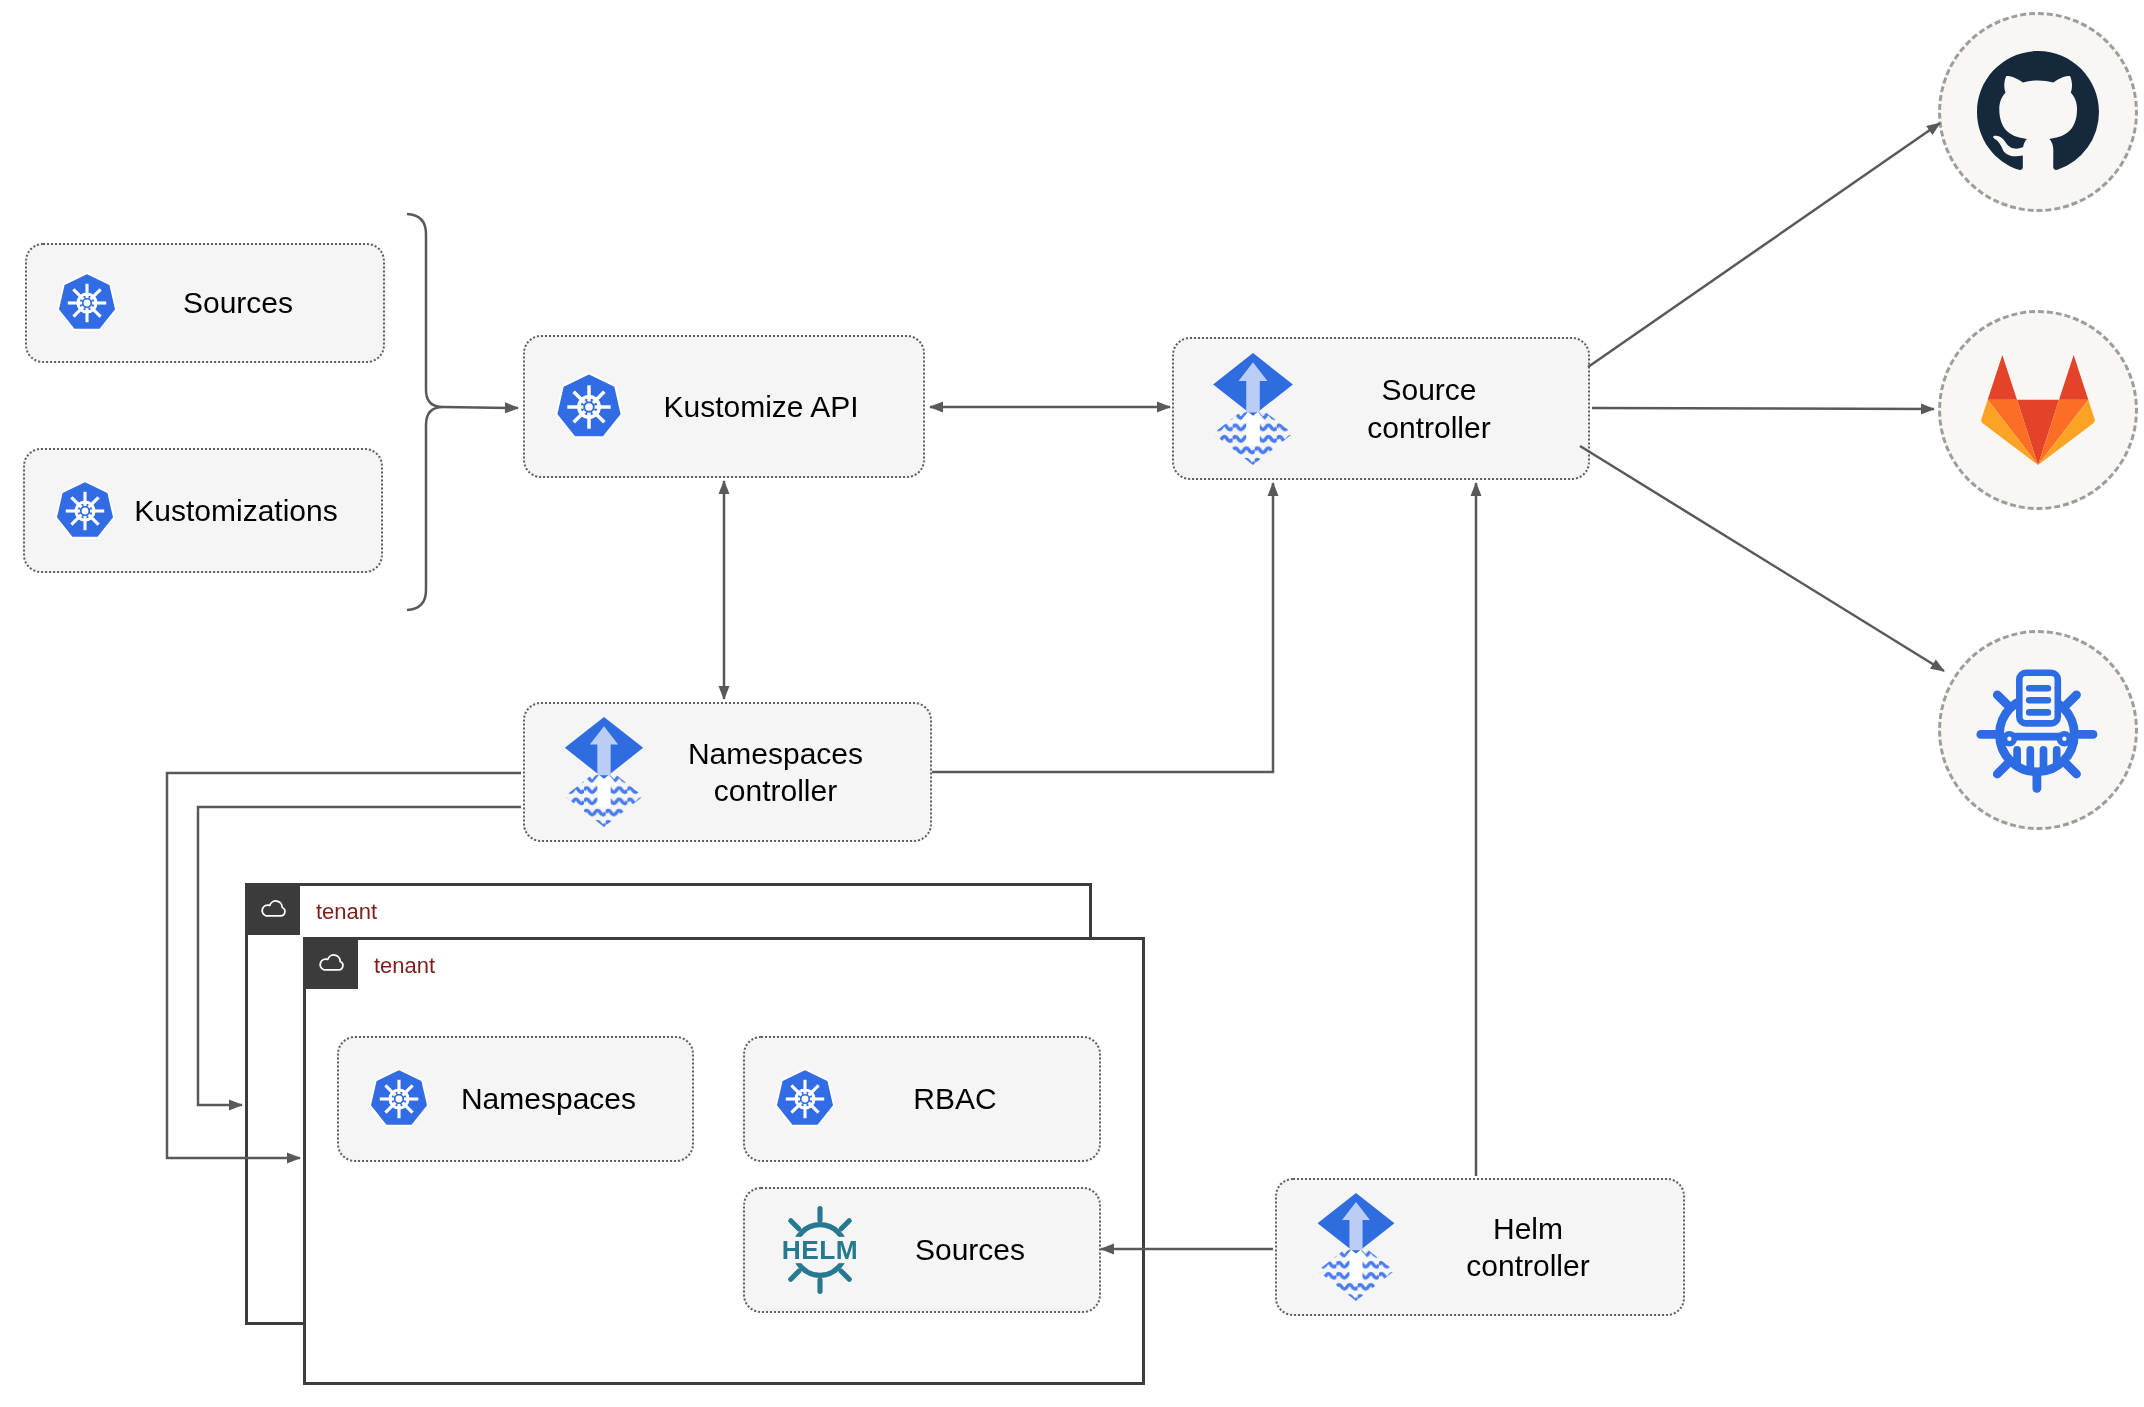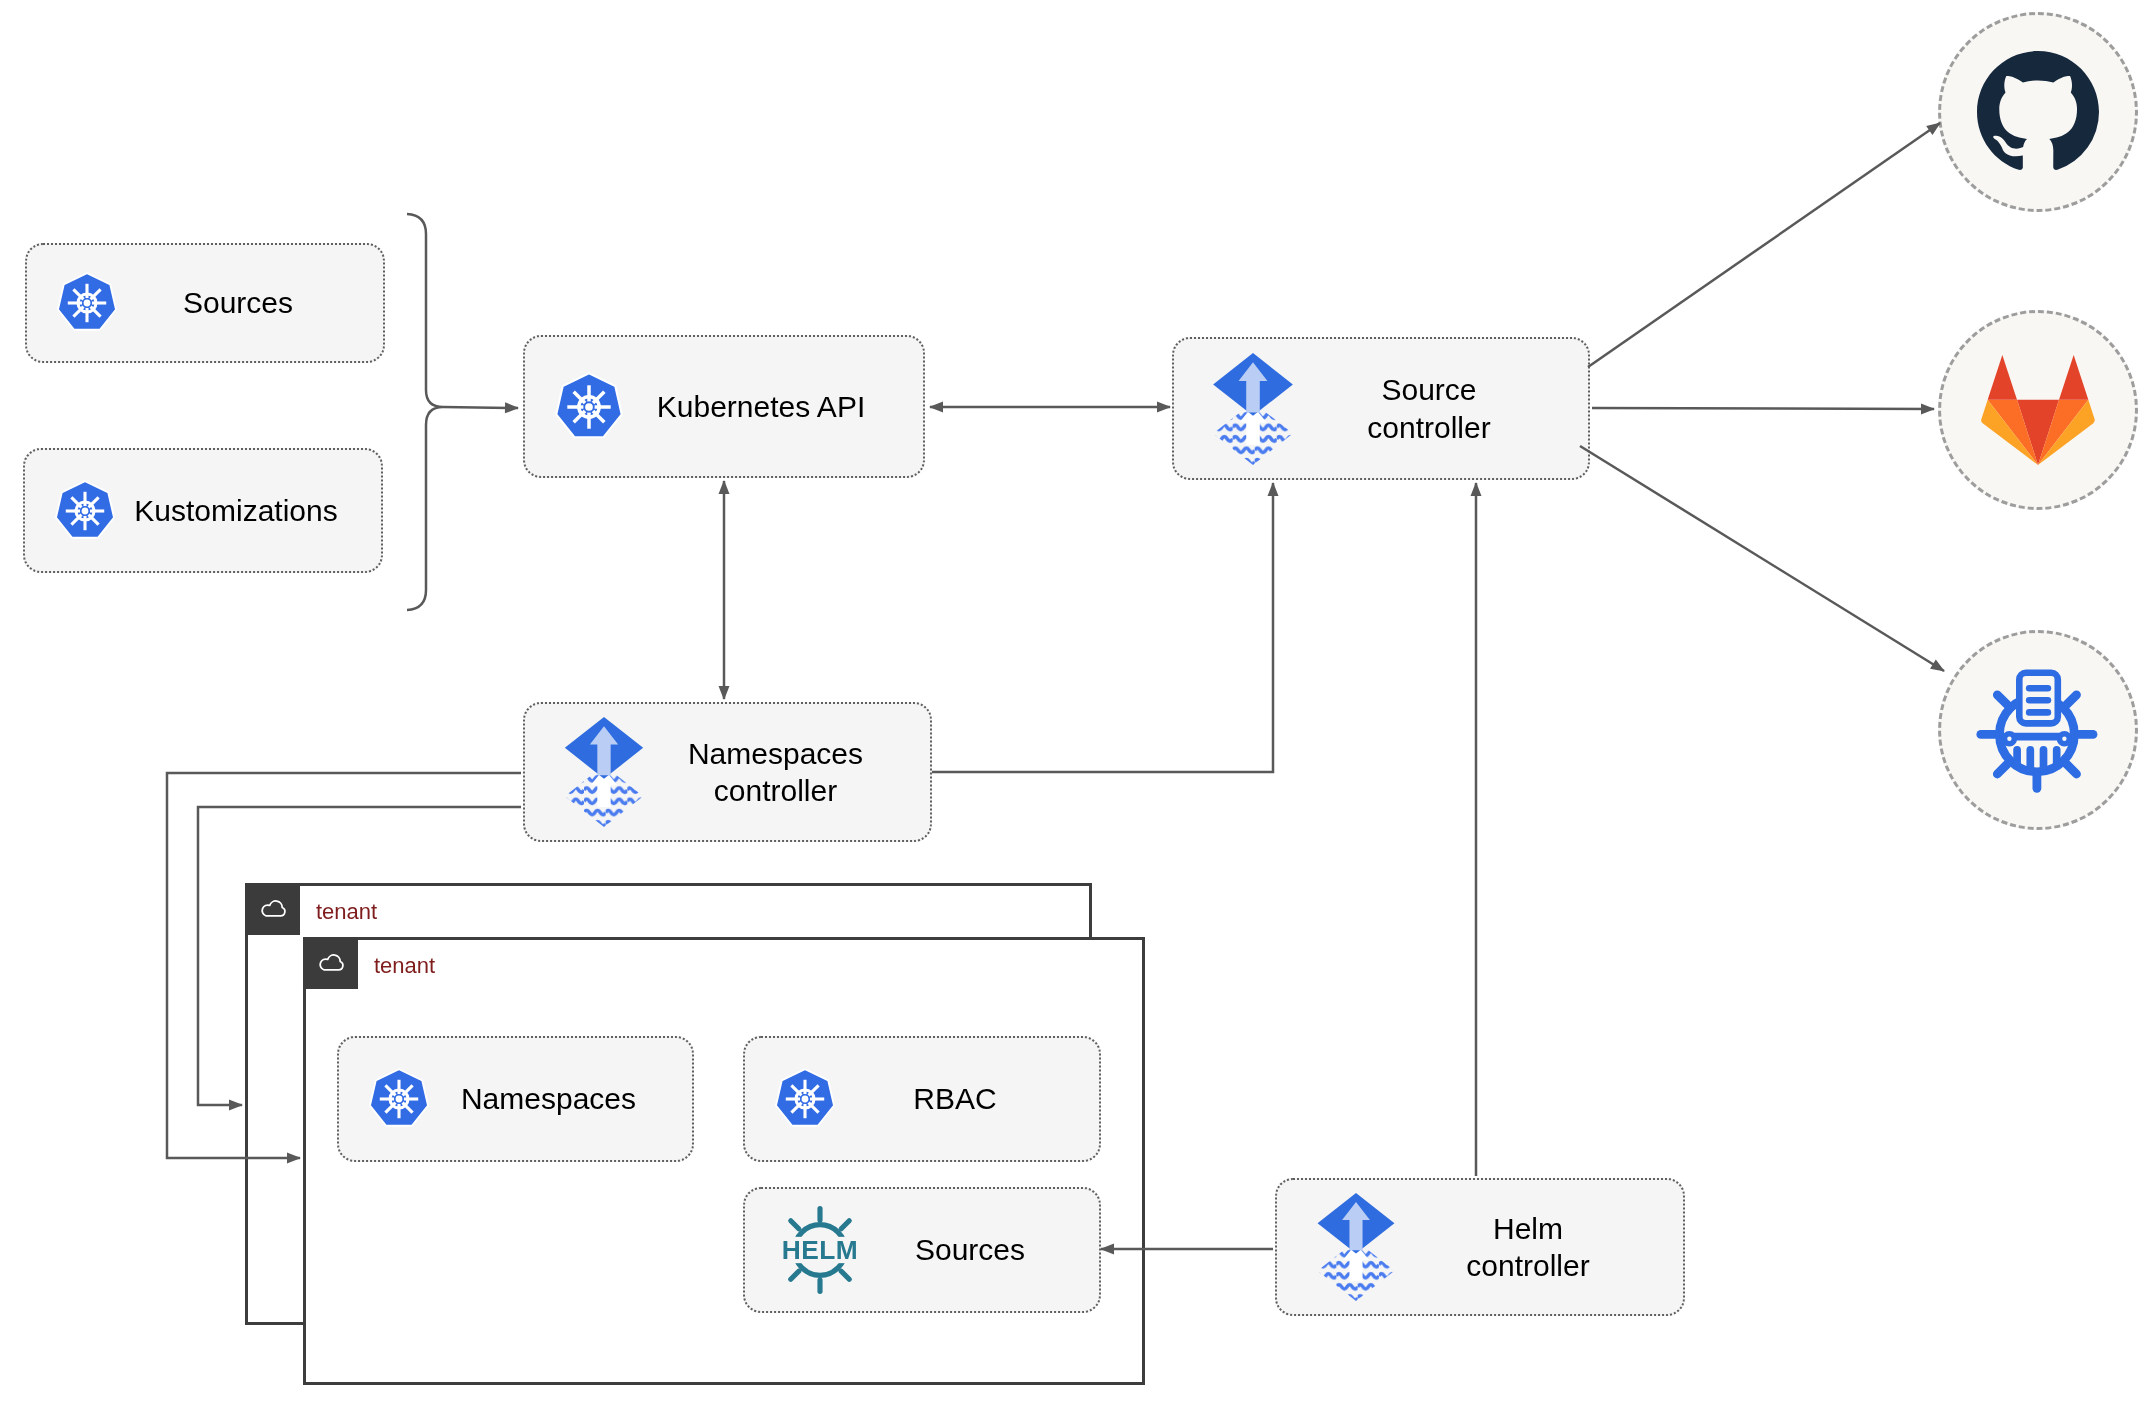--- a/index.html
+++ b/index.html
@@ -180,21 +180,21 @@
     <svg class="icon icon-k8s">
         <use href="#k8s-logo"></use>
       </svg>
     <div class="label">Kustomizations</div>
   </div>
 
   <div class="node" style="left:523px;top:335px;width:402px;height:143px;">
     <svg class="icon icon-k8s" style="width:72px;height:70px;">
         <use href="#k8s-logo"></use>
       </svg>
-    <div class="label">Kubernetes API</div>
+    <div class="label">Kustomize API</div>
   </div>
 
   <div class="node" style="left:1172px;top:337px;width:418px;height:143px;">
     <svg class="icon icon-flux">
         <use href="#flux-logo"></use>
       </svg>
     <div class="label">Source
 controller</div>
   </div>
 

